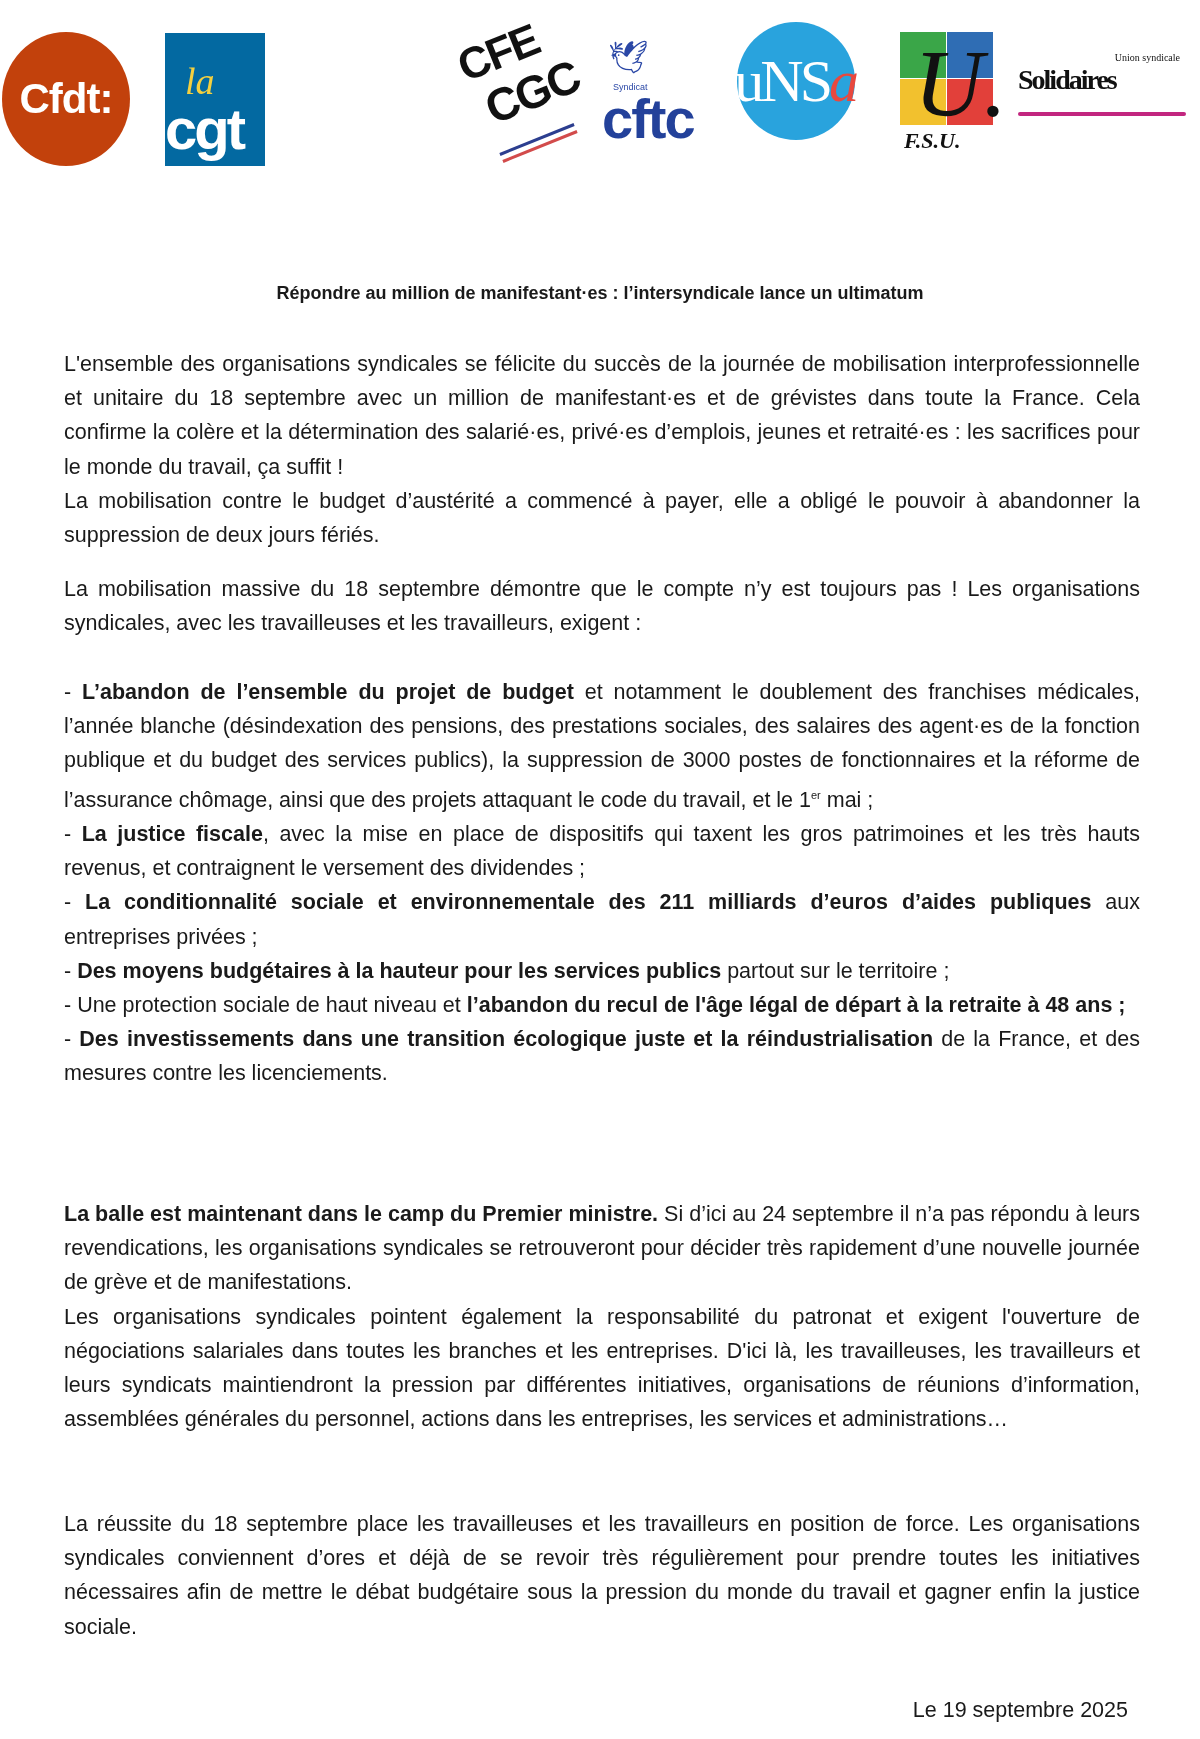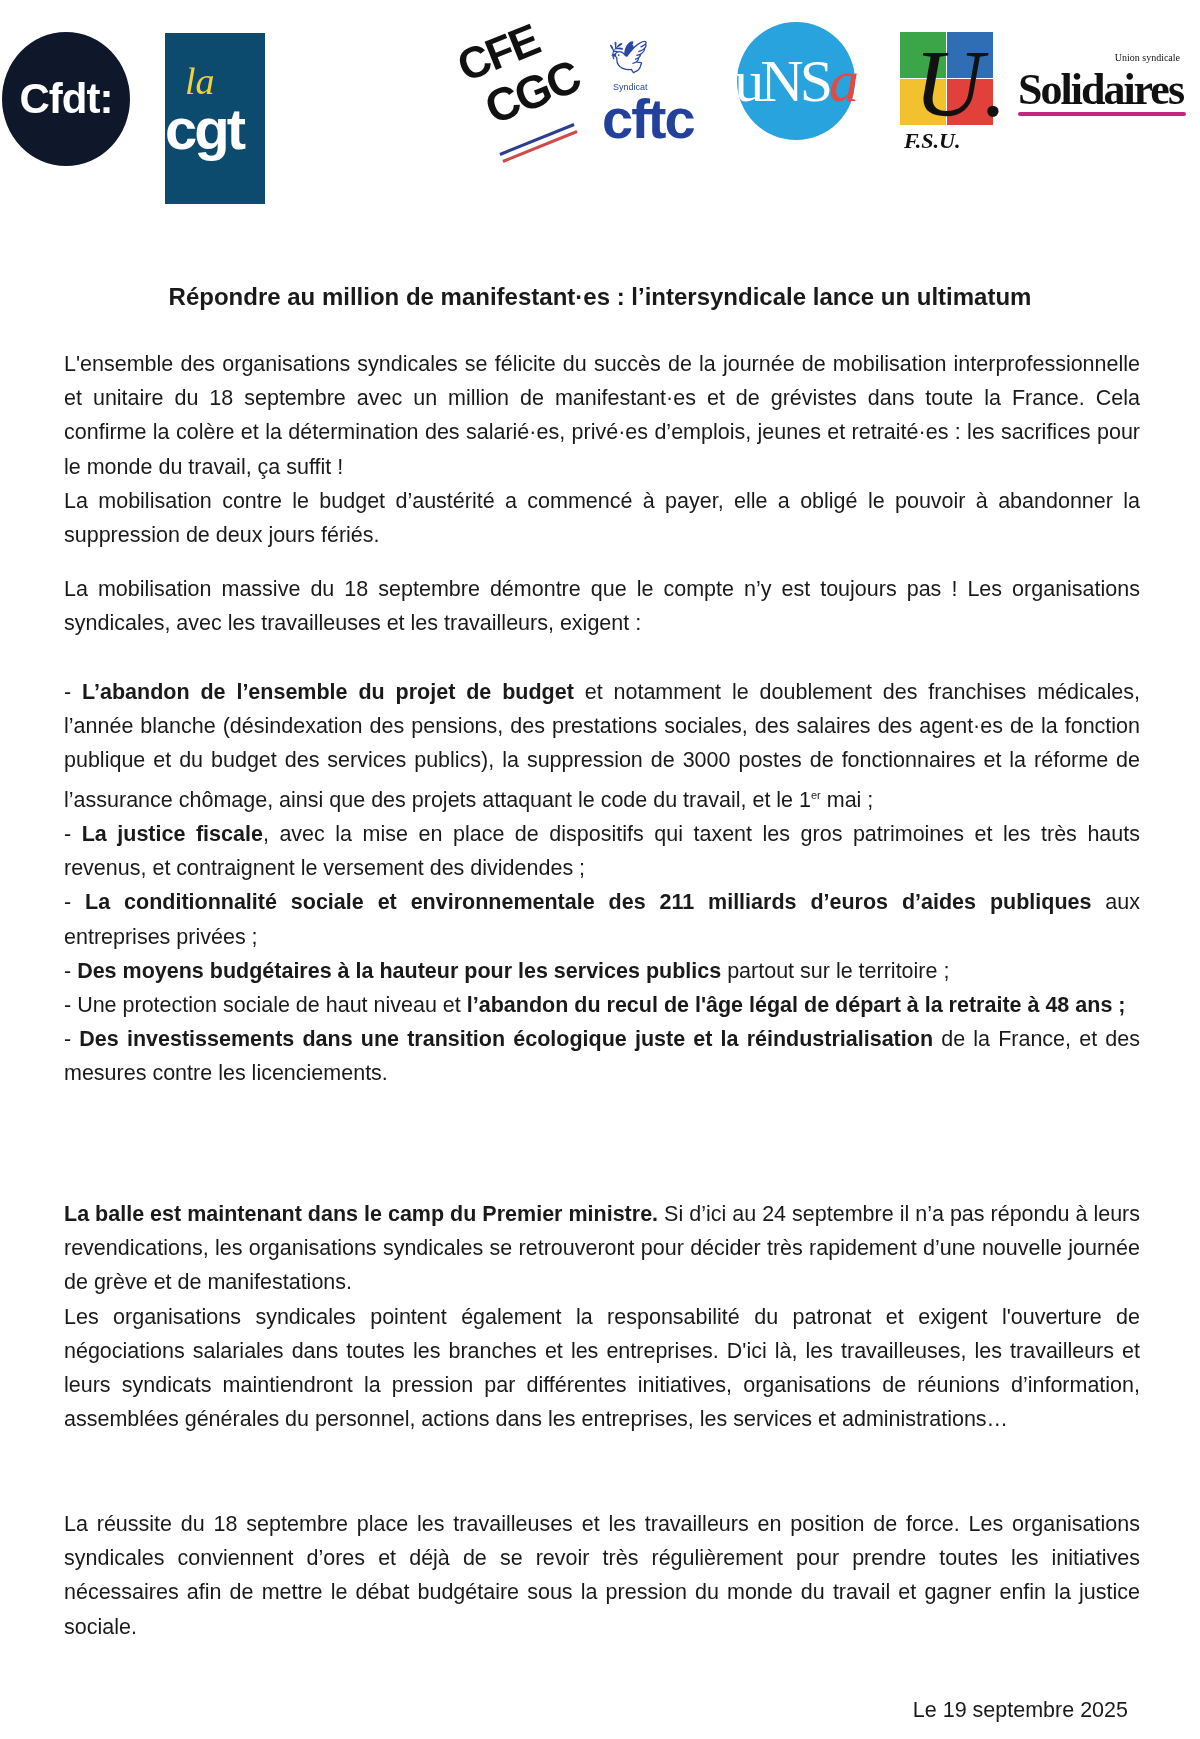--- a/index.html
+++ b/index.html
@@ -1,24 +1,24 @@
 <!DOCTYPE html>
 <html><head>
 <meta charset="utf-8">
 <style>
   html, body { margin:0; padding:0; background:#ffffff; }
   body { width:1200px; height:1739px; position:relative; overflow:hidden;
          font-family:"Liberation Sans", sans-serif; color:#1a1a1a; }
   .logos { position:absolute; top:0; left:0; width:1200px; height:170px; }
   .logo { position:absolute; }
   
-  .cfdt { left:2px; top:32px; width:128px; height:134px; border-radius:50%; background:#0f172a;
+  .cfdt { left:2px; top:32px; width:128px; height:134px; border-radius:50%; background:#c2410c;
           color:#fff; font-weight:bold; font-size:42px; display:flex; align-items:center; justify-content:center; letter-spacing:-1px;}
   
-  .cgt { left:165px; top:33px; width:100px; height:171px; background:#0c4a6e; color:#fff; overflow:hidden;}
+  .cgt { left:165px; top:33px; width:100px; height:133px; background:#0369a1; color:#fff; overflow:hidden;}
   .cgt .la { position:absolute; left:20px; top:26px; font-family:"Liberation Serif", serif; font-style:italic; color:#f4d03f; font-size:38px; }
   .cgt .cg { position:absolute; left:0px; top:62px; font-weight:bold; font-size:58px; letter-spacing:-3px; }
   
   .fo { left:262px; top:30px; width:162px; height:130px; color:#e3101e; font-weight:bold; font-style:italic;
         font-size:118px; line-height:130px; letter-spacing:-6px; }
   
   .cfe { left:452px; top:20px; width:128px; height:135px; }
   .cfe .t1 { position:absolute; left:5px; top:8px; font-weight:bold; font-size:44px; transform:rotate(-22deg); color:#111; letter-spacing:-2px;}
   .cfe .t2 { position:absolute; left:32px; top:45px; font-weight:bold; font-size:46px; transform:rotate(-22deg); color:#111; letter-spacing:-2px;}
   .cfe .s1 { position:absolute; left:45px; top:118px; width:80px; height:3px; background:#2c3e8f; transform:rotate(-22deg);}
@@ -37,24 +37,24 @@
   .fsu .q { position:absolute; width:46px; height:46px; }
   .fsu .g { left:0; top:0; background:#3aa648; }
   .fsu .b { left:47px; top:0; background:#2f6db4; }
   .fsu .y { left:0; top:47px; background:#f2c12e; }
   .fsu .r { left:47px; top:47px; background:#e2403a; }
   .fsu .u { position:absolute; left:14px; top:-4px; font-family:"Liberation Serif", serif; font-style:italic; font-size:96px; color:#111; }
   .fsu .lbl { position:absolute; left:4px; top:96px; font-family:"Liberation Serif", serif; font-style:italic; font-weight:bold; font-size:22px; color:#111; }
   
   .sol { left:1018px; top:50px; width:172px; height:70px; }
   .sol .un { position:absolute; right:10px; top:2px; font-family:"Liberation Serif", serif; font-size:10px; line-height:11px; text-align:right; color:#111; }
-  .sol .name { position:absolute; left:0; top:14px; font-family:"Liberation Serif", serif; font-weight:bold; font-size:44px; letter-spacing:-2px; color:#111; }
+  .sol .name { position:absolute; left:0; top:14px; font-family:"Liberation Serif", serif; font-weight:bold; font-size:28px; letter-spacing:-2px; color:#111; }
   .sol .bar { position:absolute; left:0; top:62px; width:168px; height:4px; background:#c2267f; border-radius:2px; }
 
-  .title { position:absolute; top:283px; left:0; width:1200px; text-align:center; font-weight:bold; font-size:24px; }
+  .title { position:absolute; top:283px; left:0; width:1200px; text-align:center; font-weight:bold; font-size:18px; }
   .body { position:absolute; left:64px; width:1076px; font-size:21.5px; line-height:34.2px; text-align:justify; }
   .body p { margin:0; }
   .date { position:absolute; top:1677px; right:72px; font-size:21.5px;margin-top:21px; }
   b { font-weight:bold; }
   sup { font-size:11px; }
 </style>
 </head>
 <body>
 
 <div class="logos">

